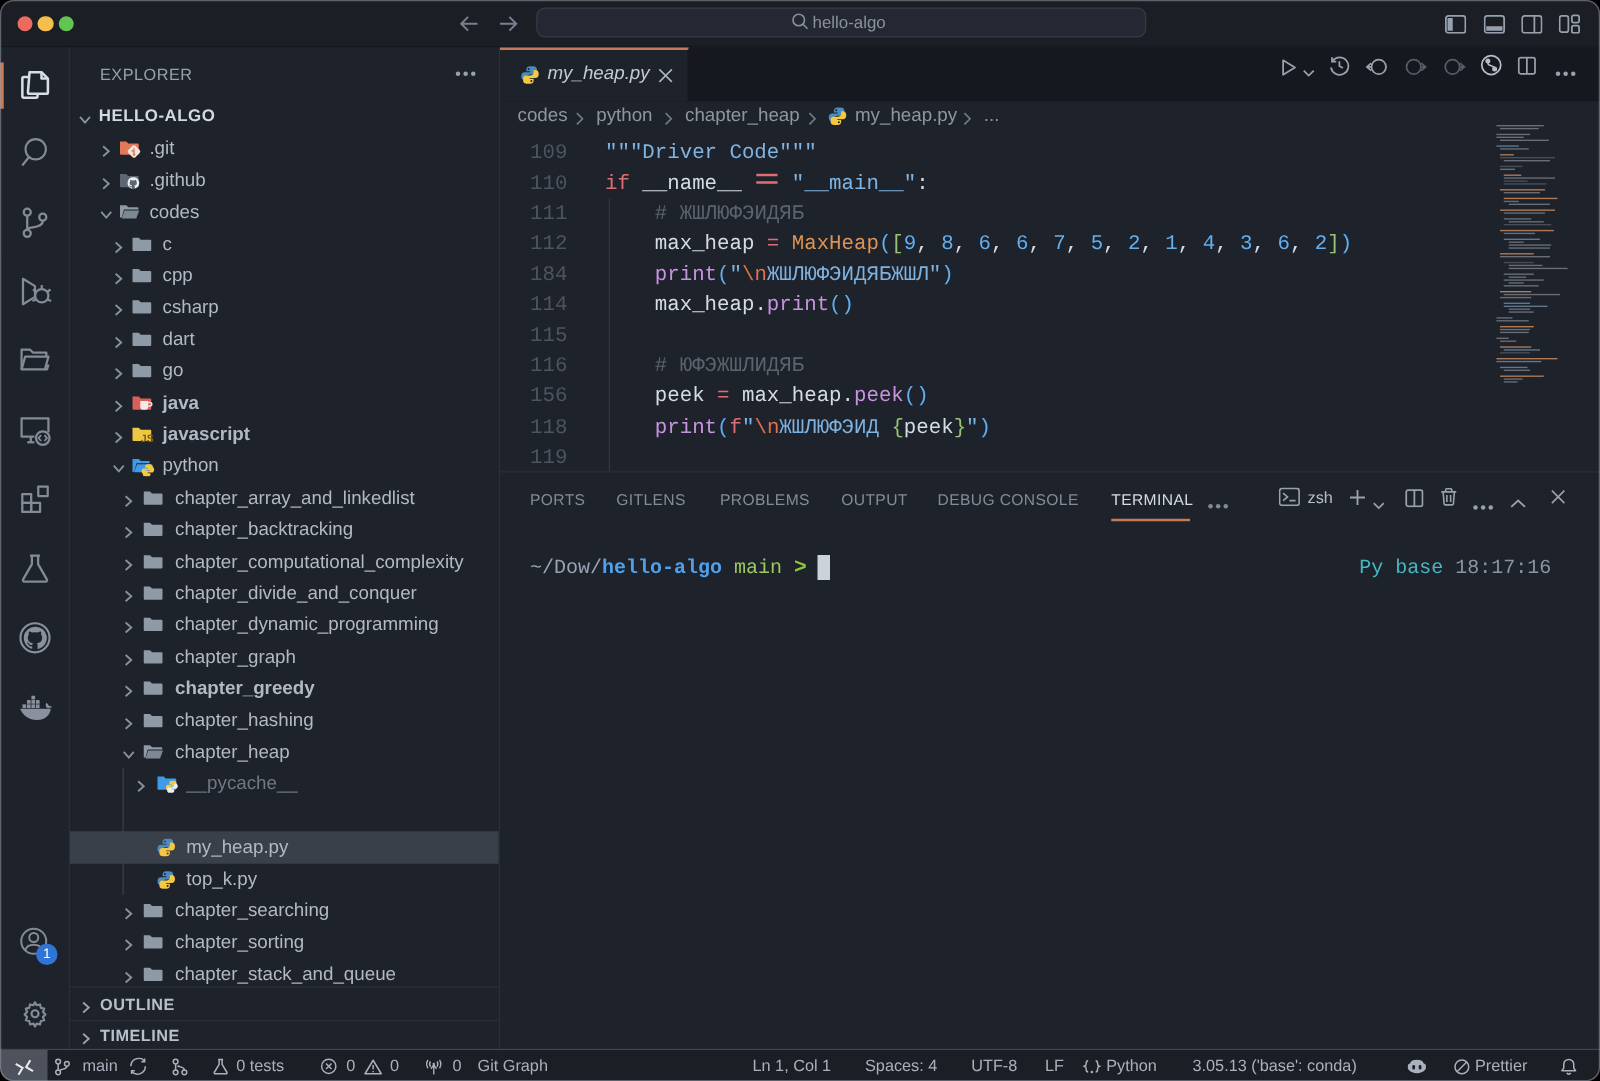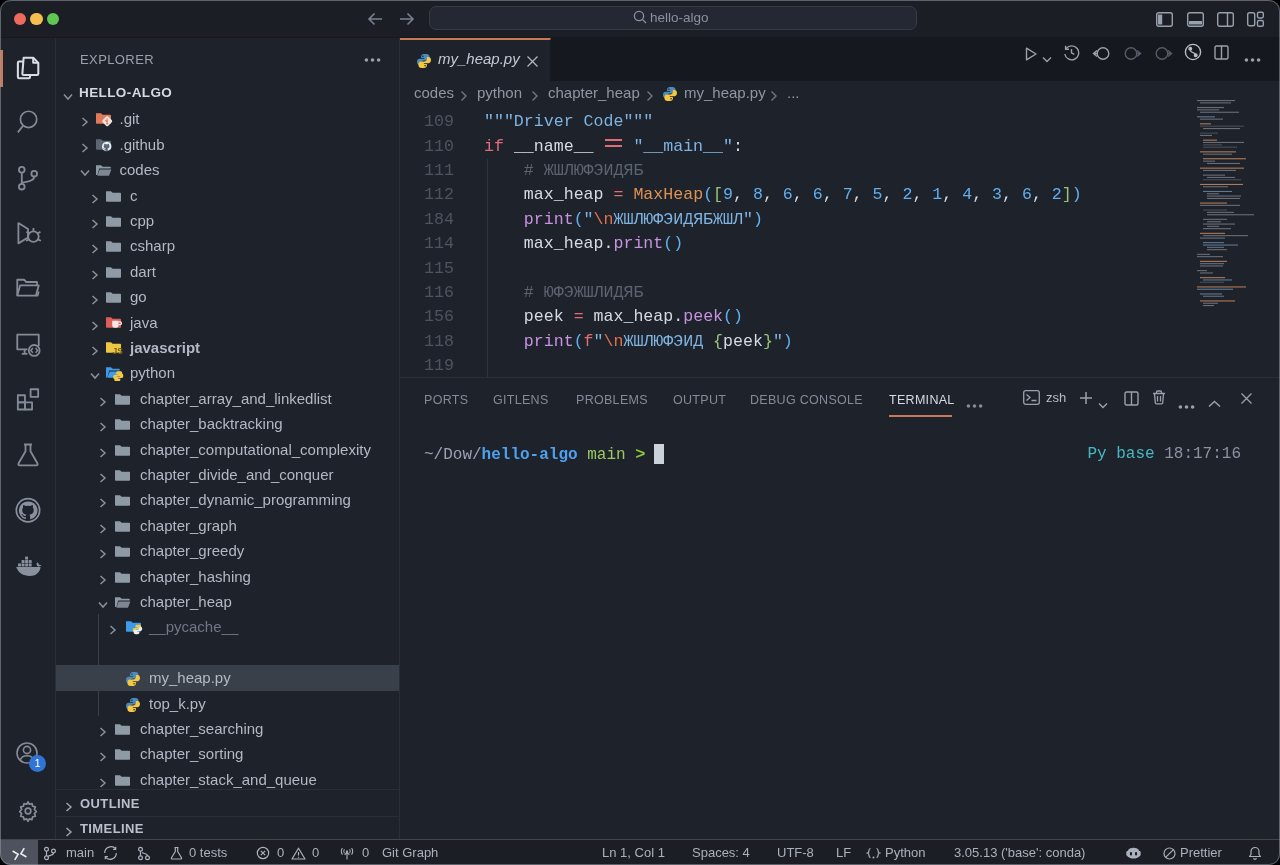--- a/index.html
+++ b/index.html
@@ -235,21 +235,21 @@
         </div>
         <div style="position:absolute;left:0;top:271.6px;width:343px;height:25.4px">
           <span style="position:absolute;left:32.5px;top:8px"><svg width="12" height="12" viewBox="0 0 12 12" style="vertical-align:0px">
               <path fill="none" stroke="#8a919e" stroke-width="1.5" d="M3.5 2 8 6l-4.5 4"></path>
             </svg></span>
           <span style="position:absolute;left:48.5px;top:5px"><svg width="18" height="16" viewBox="0 0 18 16" style="vertical-align:-2px">
               <path fill="#d95f57" d="M1 2.2h5l1.6 1.6h7.6a.8.8 0 0 1 .8.8v7.4a.8.8 0 0 1-.8.8H1.8a.8.8 0 0 1-.8-.8z"></path>
 <path fill="#f6eae8" d="M7.2 5.8h6.4v4.6a2.3 2.3 0 0 1-2.3 2.3h-1.8a2.3 2.3 0 0 1-2.3-2.3z"></path>
 <path fill="none" stroke="#f6eae8" stroke-width="1.2" d="M13.6 6.9h1.5a1.4 1.4 0 0 1 0 2.8h-1.5"></path>
             </svg></span>
-          <span style="position:absolute;left:74px;top:4px;font-size:15px;font-weight:normal;letter-spacing:0;color:#b2b9c5">java</span>
+          <span style="position:absolute;left:74px;top:4px;font-size:15px;font-weight:bold;letter-spacing:0;color:#b2b9c5">java</span>
         </div>
         <div style="position:absolute;left:0;top:297.0px;width:343px;height:25.4px">
           <span style="position:absolute;left:32.5px;top:8px"><svg width="12" height="12" viewBox="0 0 12 12" style="vertical-align:0px">
               <path fill="none" stroke="#8a919e" stroke-width="1.5" d="M3.5 2 8 6l-4.5 4"></path>
             </svg></span>
           <span style="position:absolute;left:48.5px;top:5px"><svg width="18" height="16" viewBox="0 0 18 16" style="vertical-align:-2px">
               <path fill="#eec843" d="M1 2.2h5l1.6 1.6h7.6a.8.8 0 0 1 .8.8v7.4a.8.8 0 0 1-.8.8H1.8a.8.8 0 0 1-.8-.8z"></path>
 <text x="7.6" y="13.6" font-family="Liberation Sans" font-size="8.5" font-weight="bold" fill="#7a6014">JS</text>
             </svg></span>
           <span style="position:absolute;left:74px;top:4px;font-size:15px;font-weight:bold;letter-spacing:0;color:#b2b9c5">javascript</span>
@@ -322,21 +322,21 @@
             </svg></span>
           <span style="position:absolute;left:84px;top:4px;font-size:15px;font-weight:normal;letter-spacing:0;color:#b2b9c5">chapter_graph</span>
         </div>
         <div style="position:absolute;left:0;top:500.2px;width:343px;height:25.4px">
           <span style="position:absolute;left:41px;top:8px"><svg width="12" height="12" viewBox="0 0 12 12" style="vertical-align:0px">
               <path fill="none" stroke="#8a919e" stroke-width="1.5" d="M3.5 2 8 6l-4.5 4"></path>
             </svg></span>
           <span style="position:absolute;left:58px;top:5px"><svg width="17" height="15" viewBox="0 0 17 15" style="vertical-align:-2px">
               <path fill="#8e9aa6" d="M1 2.2h5l1.6 1.6h7.6a.8.8 0 0 1 .8.8v7.4a.8.8 0 0 1-.8.8H1.8a.8.8 0 0 1-.8-.8z"></path>
             </svg></span>
-          <span style="position:absolute;left:84px;top:4px;font-size:15px;font-weight:normal;letter-spacing:0;color:#b2b9c5">chapter_greedy</span>
+          <span style="position:absolute;left:84px;top:4px;font-size:15px;font-weight:bold;letter-spacing:0;color:#b2b9c5">chapter_greedy</span>
         </div>
         <div style="position:absolute;left:0;top:525.5999999999999px;width:343px;height:25.4px">
           <span style="position:absolute;left:41px;top:8px"><svg width="12" height="12" viewBox="0 0 12 12" style="vertical-align:0px">
               <path fill="none" stroke="#8a919e" stroke-width="1.5" d="M3.5 2 8 6l-4.5 4"></path>
             </svg></span>
           <span style="position:absolute;left:58px;top:5px"><svg width="17" height="15" viewBox="0 0 17 15" style="vertical-align:-2px">
               <path fill="#8e9aa6" d="M1 2.2h5l1.6 1.6h7.6a.8.8 0 0 1 .8.8v7.4a.8.8 0 0 1-.8.8H1.8a.8.8 0 0 1-.8-.8z"></path>
             </svg></span>
           <span style="position:absolute;left:84px;top:4px;font-size:15px;font-weight:normal;letter-spacing:0;color:#b2b9c5">chapter_hashing</span>
         </div>

